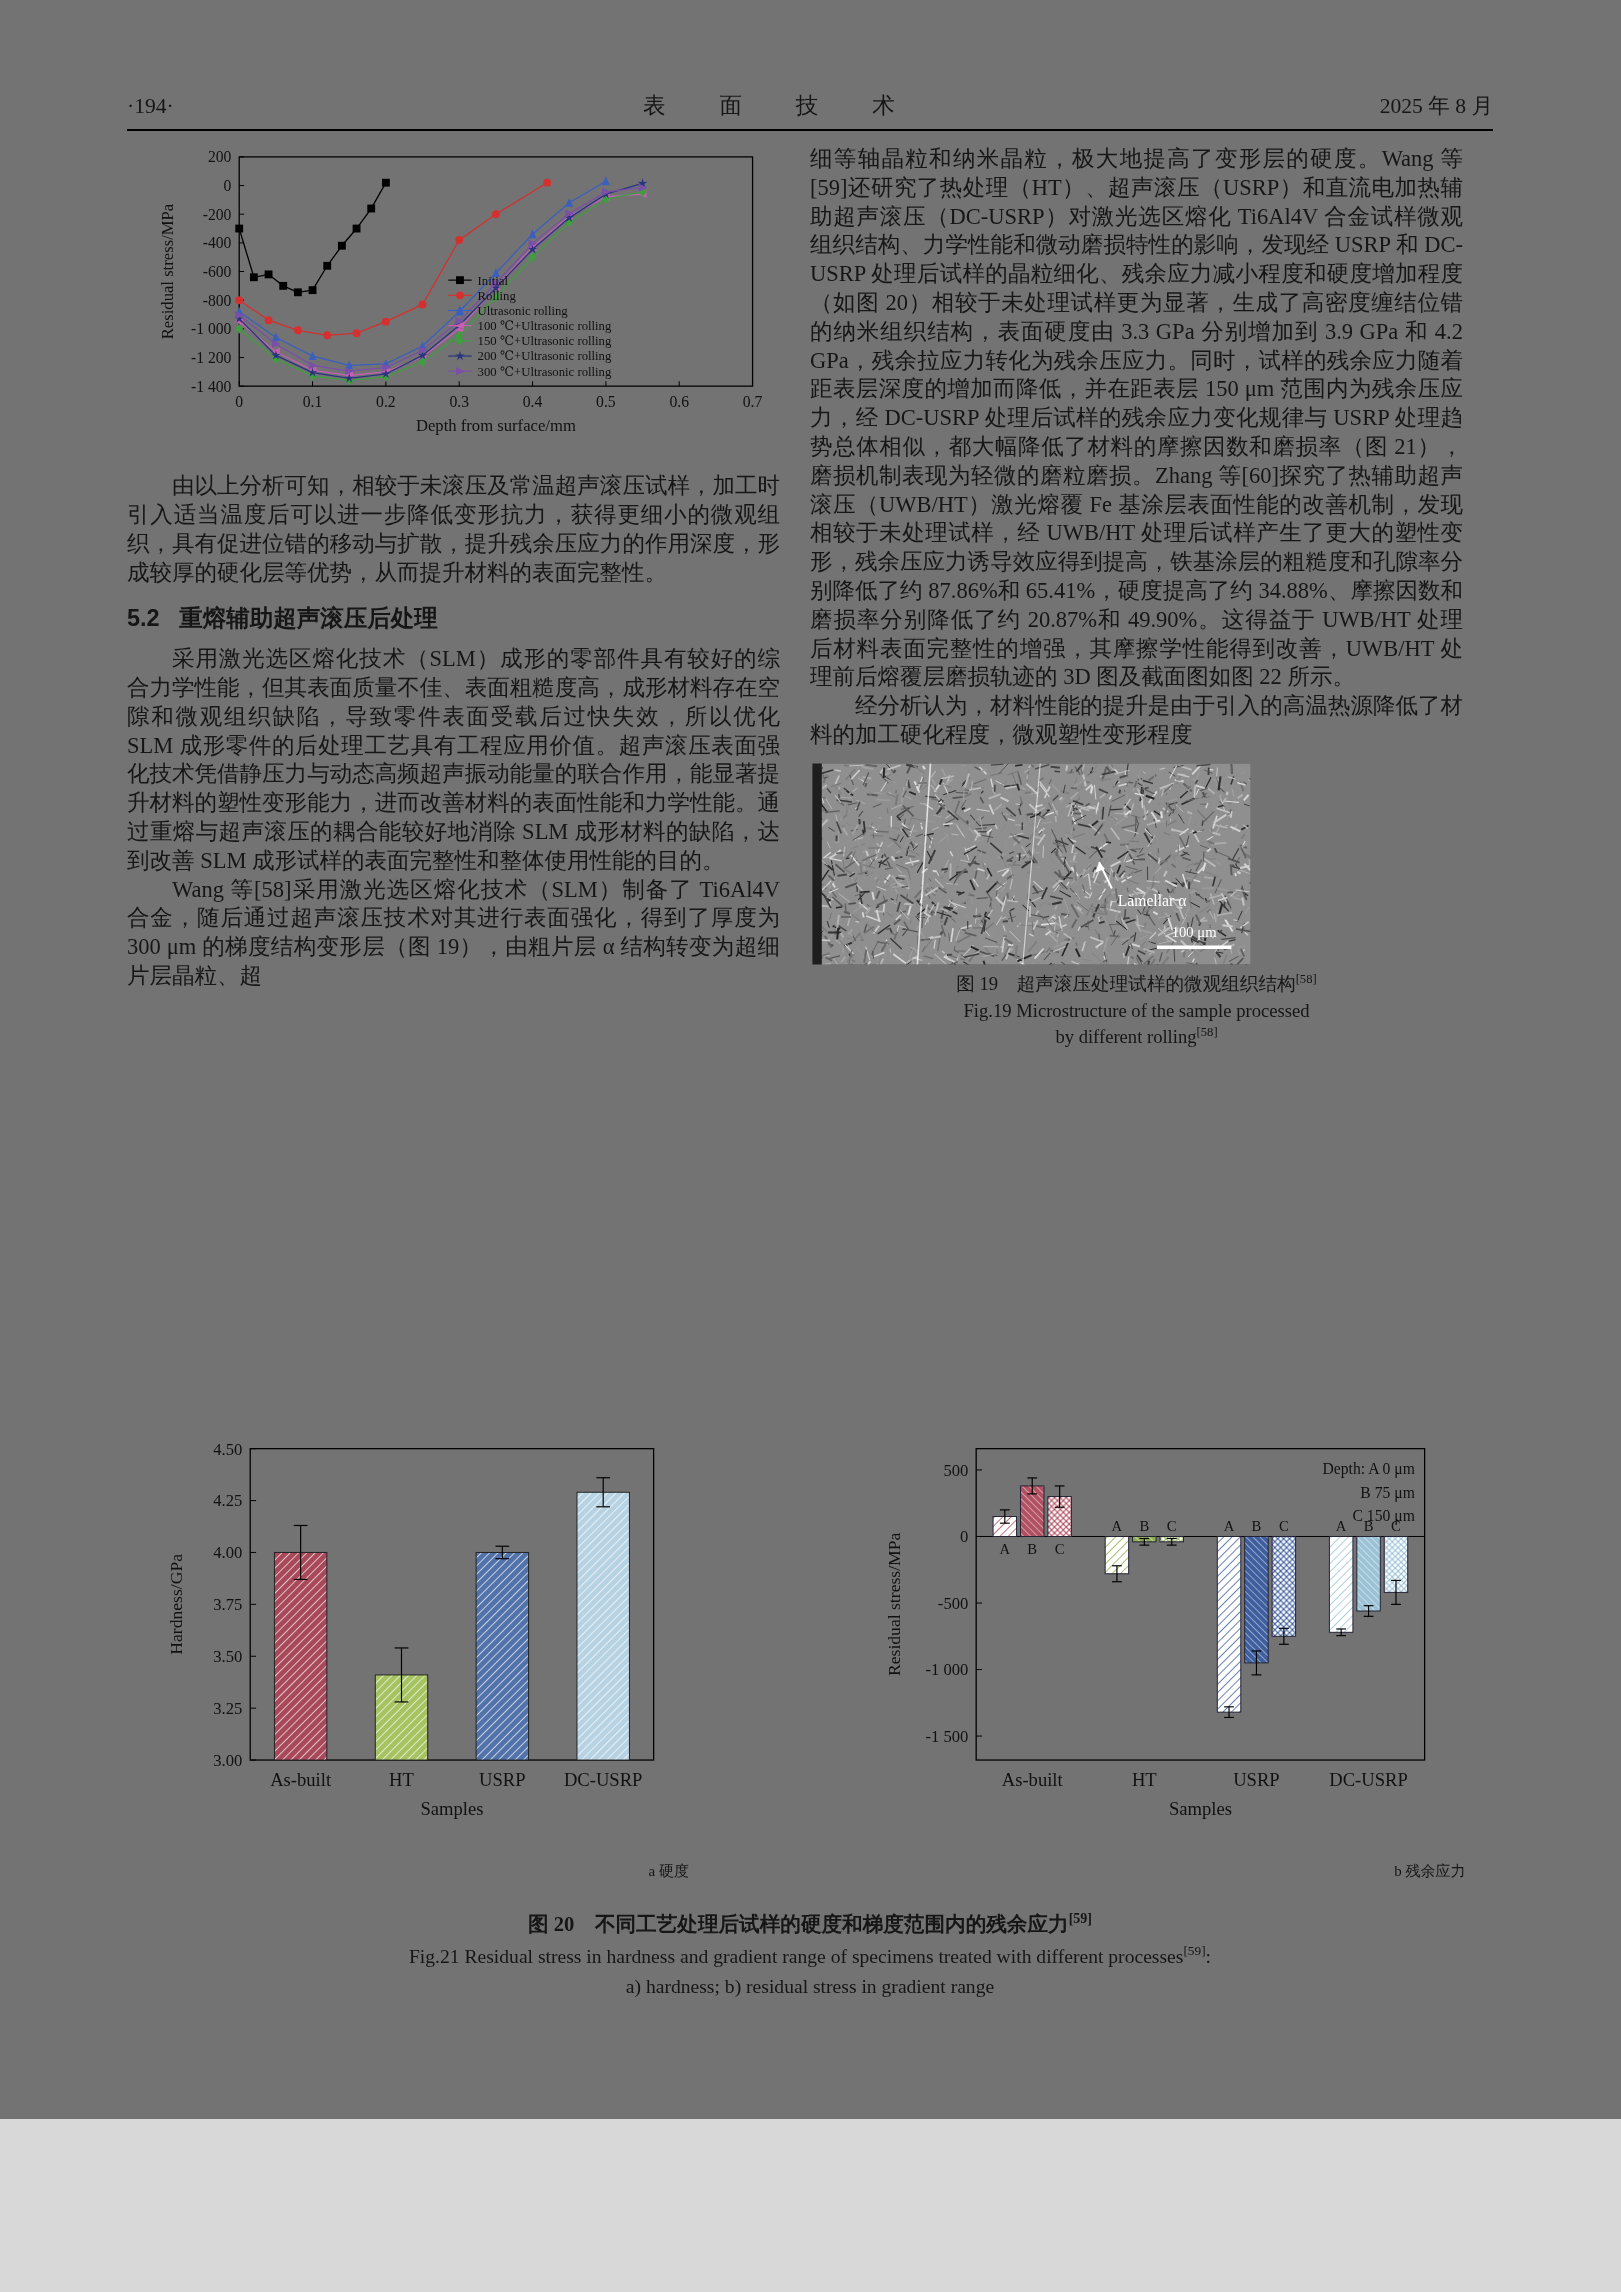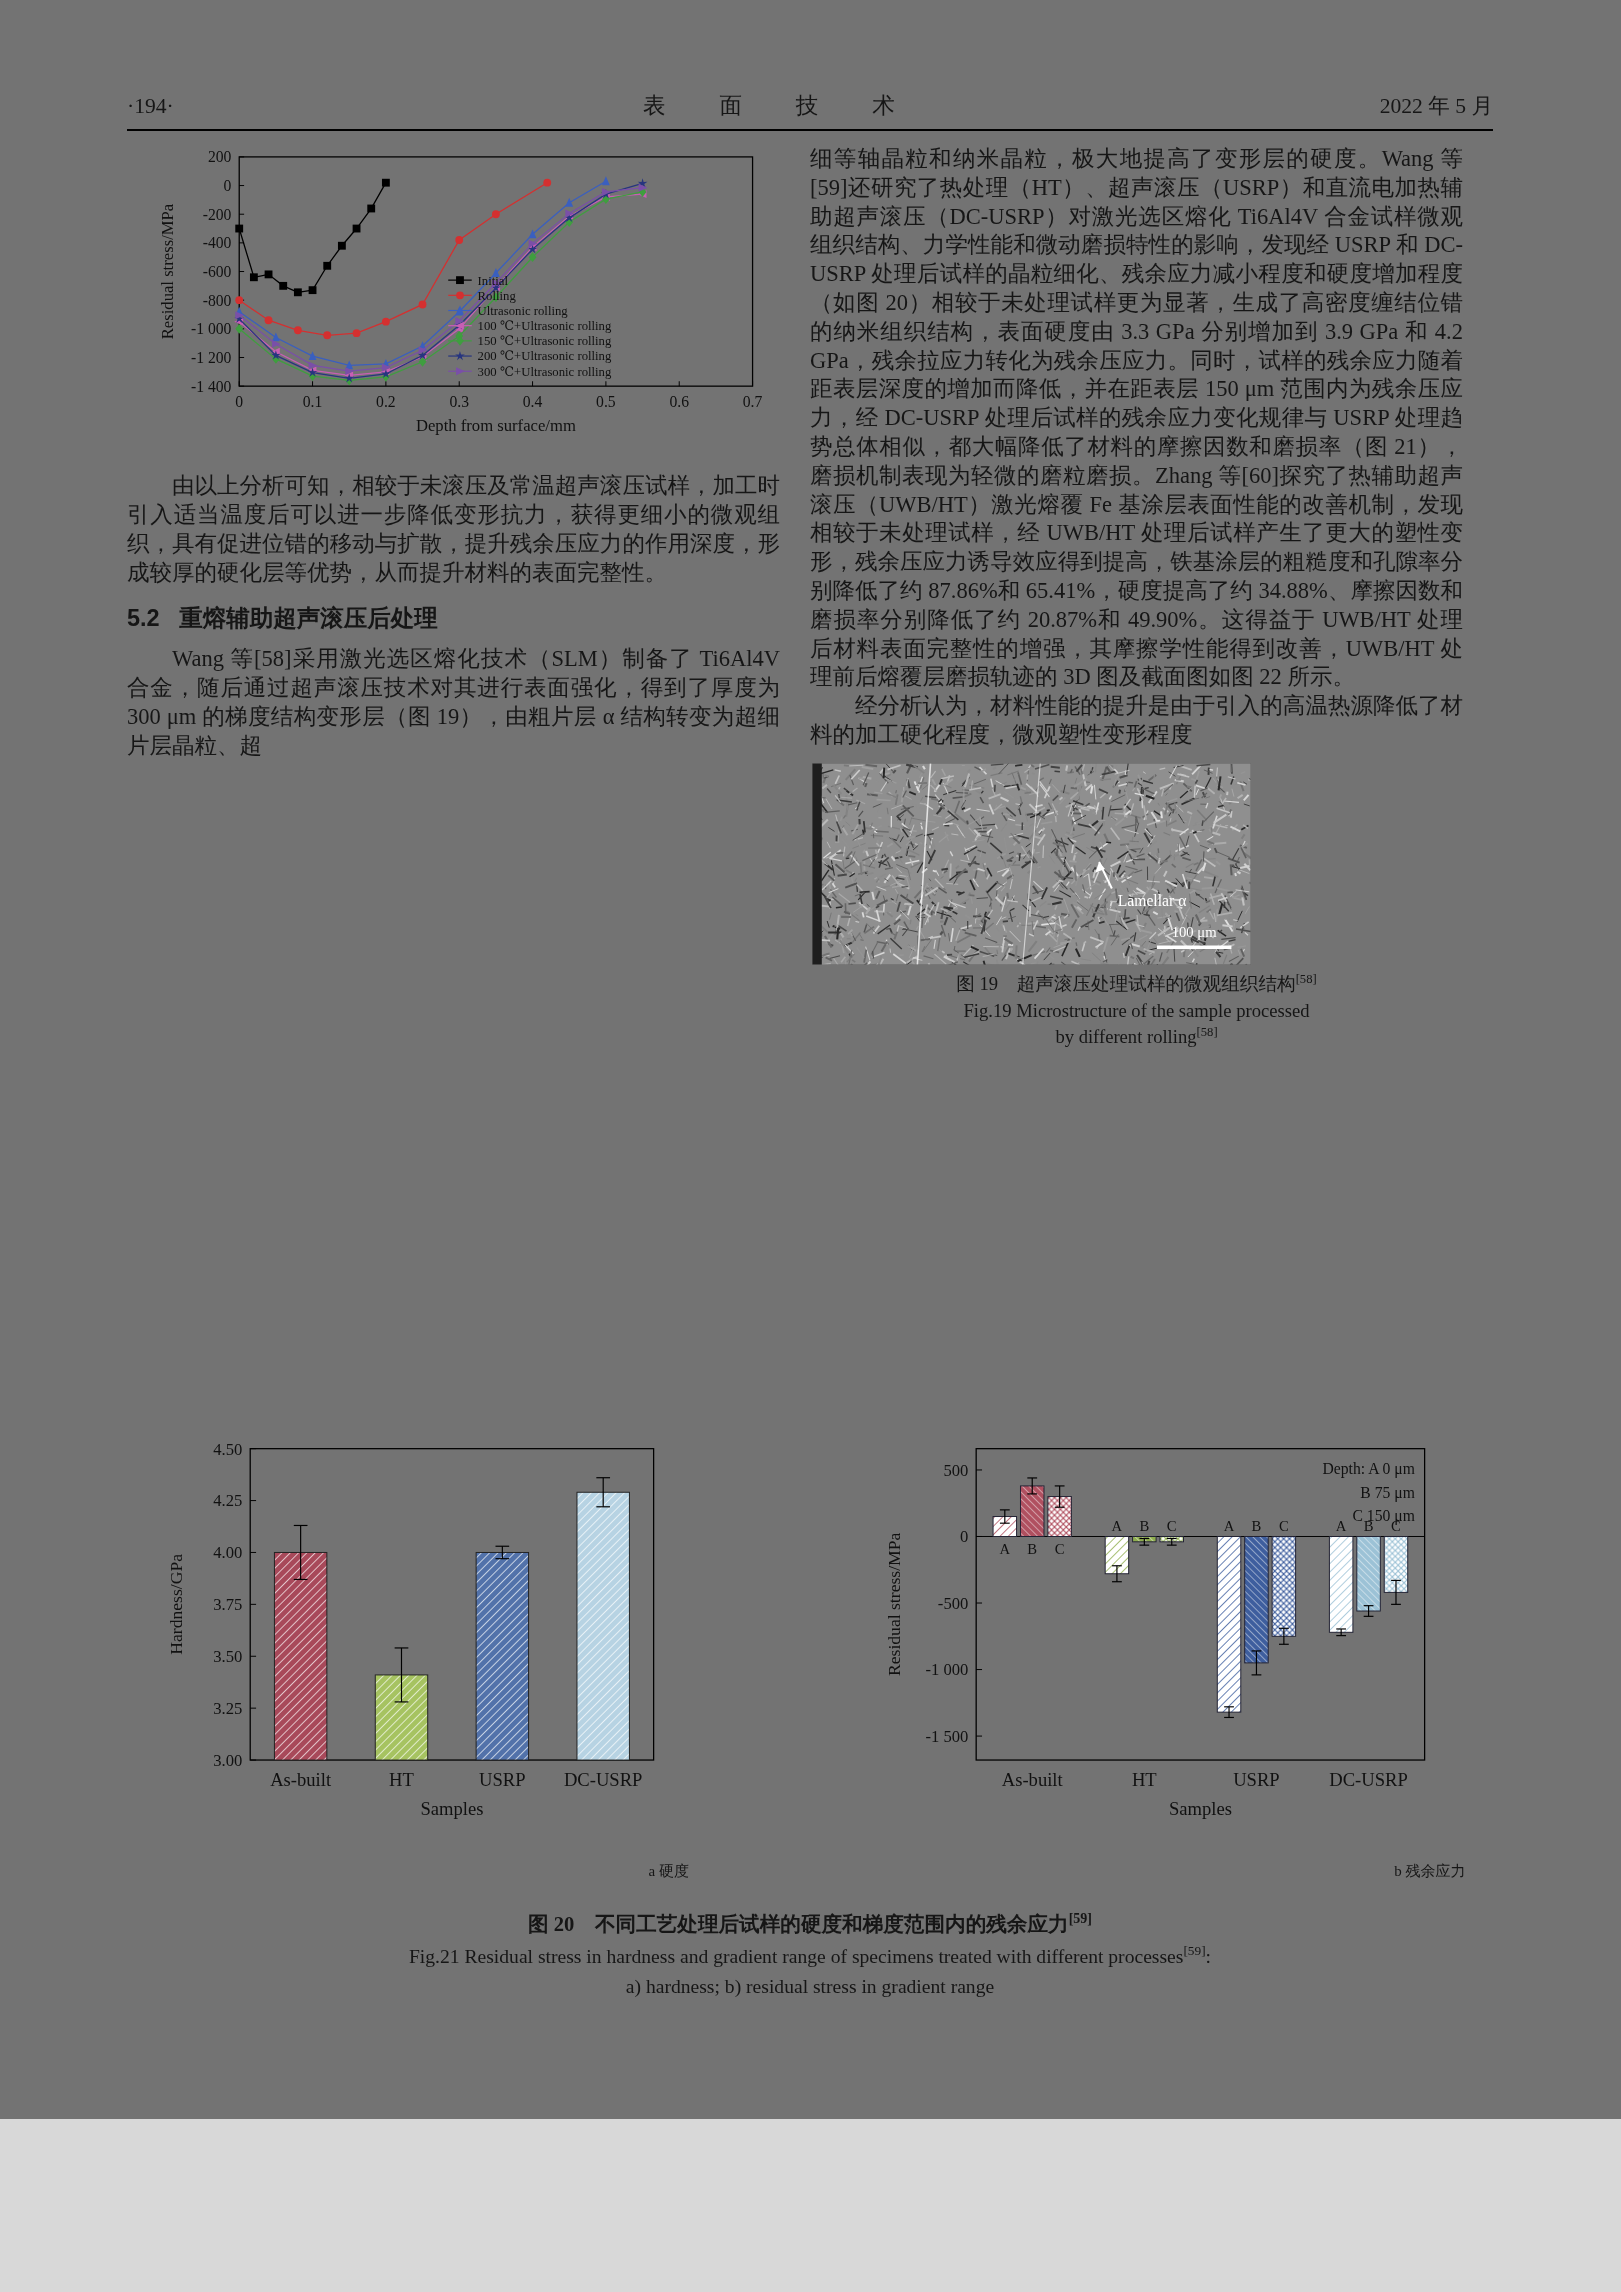--- a/index.html
+++ b/index.html
@@ -33,21 +33,21 @@
   svg text{font-family:"Liberation Serif","DejaVu Serif",serif;}
 </style>
 </head>
 <body>
 
 <div class="page">
 
   <header class="page-header">
     <span>·194·</span>
     <span class="journal">表　面　技　术</span>
-    <span>2022 年 5 月</span>
+    <span>2025 年 8 月</span>
   </header>
   <div class="header-rule"></div>
 
   <section class="col col-left">
     <figure>
       <div class="fig18-wrap">
         <svg id="fig18svg" width="627" height="304" viewBox="0 0 640 310" style="font-size:23px">
             <rect x="88" y="12" width="524" height="234" fill="none" stroke="#000" stroke-width="1.3"></rect>
             <line x1="88" y1="12" x2="93" y2="12" stroke="#000" stroke-width="1"></line>
             <text x="80" y="17.5" font-size="16" text-anchor="end" fill="#111">200</text>
@@ -196,20 +196,21 @@
           </svg>
       </div>
     </figure>
 
     <p class="body indent" style="margin-top:15.7px;">由以上分析可知，相较于未滚压及常温超声滚压试样，加工时引入适当温度后可以进一步降低变形抗力，获得更细小的微观组织，具有促进位错的移动与扩散，提升残余压应力的作用深度，形成较厚的硬化层等优势，从而提升材料的表面完整性。</p>
 
     <h2 class="section">
       <span class="secnum">5.2</span><span>重熔辅助超声滚压后处理</span>
     </h2>
 
+    <p class="body indent">采用激光选区熔化技术（SLM）成形的零部件具有较好的综合力学性能，但其表面质量不佳、表面粗糙度高，成形材料存在空隙和微观组织缺陷，导致零件表面受载后过快失效，所以优化 SLM 成形零件的后处理工艺具有工程应用价值。超声滚压表面强化技术凭借静压力与动态高频超声振动能量的联合作用，能显著提升材料的塑性变形能力，进而改善材料的表面性能和力学性能。通过重熔与超声滚压的耦合能较好地消除 SLM 成形材料的缺陷，达到改善 SLM 成形试样的表面完整性和整体使用性能的目的。</p>
     <p class="body indent">Wang 等[58]采用激光选区熔化技术（SLM）制备了 Ti6Al4V 合金，随后通过超声滚压技术对其进行表面强化，得到了厚度为 300 μm 的梯度结构变形层（图 19），由粗片层 α 结构转变为超细片层晶粒、超</p>
   </section>
 
   <section class="col col-right">
     <p class="body">细等轴晶粒和纳米晶粒，极大地提高了变形层的硬度。Wang 等[59]还研究了热处理（HT）、超声滚压（USRP）和直流电加热辅助超声滚压（DC-USRP）对激光选区熔化 Ti6Al4V 合金试样微观组织结构、力学性能和微动磨损特性的影响，发现经 USRP 和 DC-USRP 处理后试样的晶粒细化、残余应力减小程度和硬度增加程度（如图 20）相较于未处理试样更为显著，生成了高密度缠结位错的纳米组织结构，表面硬度由 3.3 GPa 分别增加到 3.9 GPa 和 4.2 GPa，残余拉应力转化为残余压应力。同时，试样的残余应力随着距表层深度的增加而降低，并在距表层 150 μm 范围内为残余压应力，经 DC-USRP 处理后试样的残余应力变化规律与 USRP 处理趋势总体相似，都大幅降低了材料的摩擦因数和磨损率（图 21），磨损机制表现为轻微的磨粒磨损。Zhang 等[60]探究了热辅助超声滚压（UWB/HT）激光熔覆 Fe 基涂层表面性能的改善机制，发现相较于未处理试样，经 UWB/HT 处理后试样产生了更大的塑性变形，残余压应力诱导效应得到提高，铁基涂层的粗糙度和孔隙率分别降低了约 87.86%和 65.41%，硬度提高了约 34.88%、摩擦因数和磨损率分别降低了约 20.87%和 49.90%。这得益于 UWB/HT 处理后材料表面完整性的增强，其摩擦学性能得到改善，UWB/HT 处理前后熔覆层磨损轨迹的 3D 图及截面图如图 22 所示。</p>
     <p class="body indent">经分析认为，材料性能的提升是由于引入的高温热源降低了材料的加工硬化程度，微观塑性变形程度</p>
 
     <figure class="fig19-wrap">
       <svg id="fig19svg" width="439" height="202" viewBox="0 0 448 206" style="font-size:23px">
           <rect x="0" y="0" width="448" height="206" fill="#8f8f8f"></rect>

